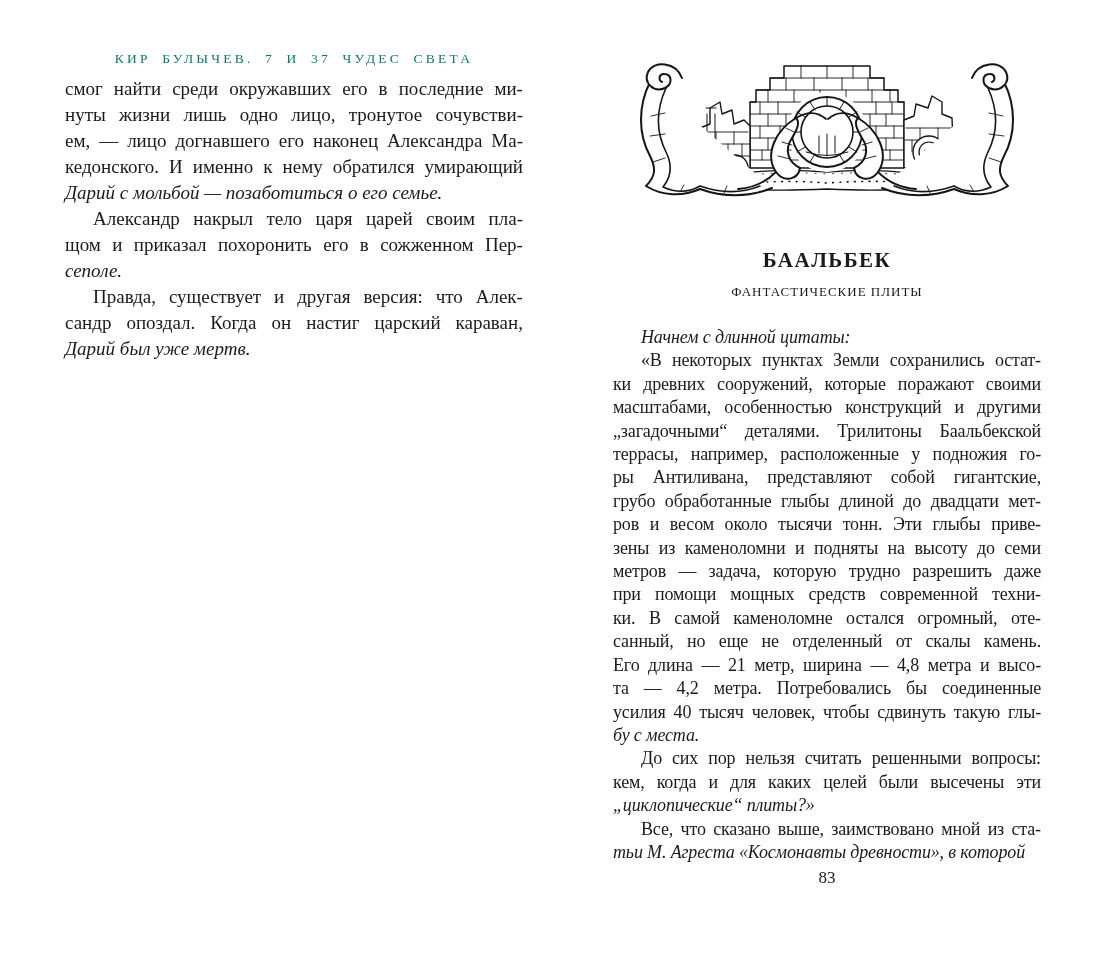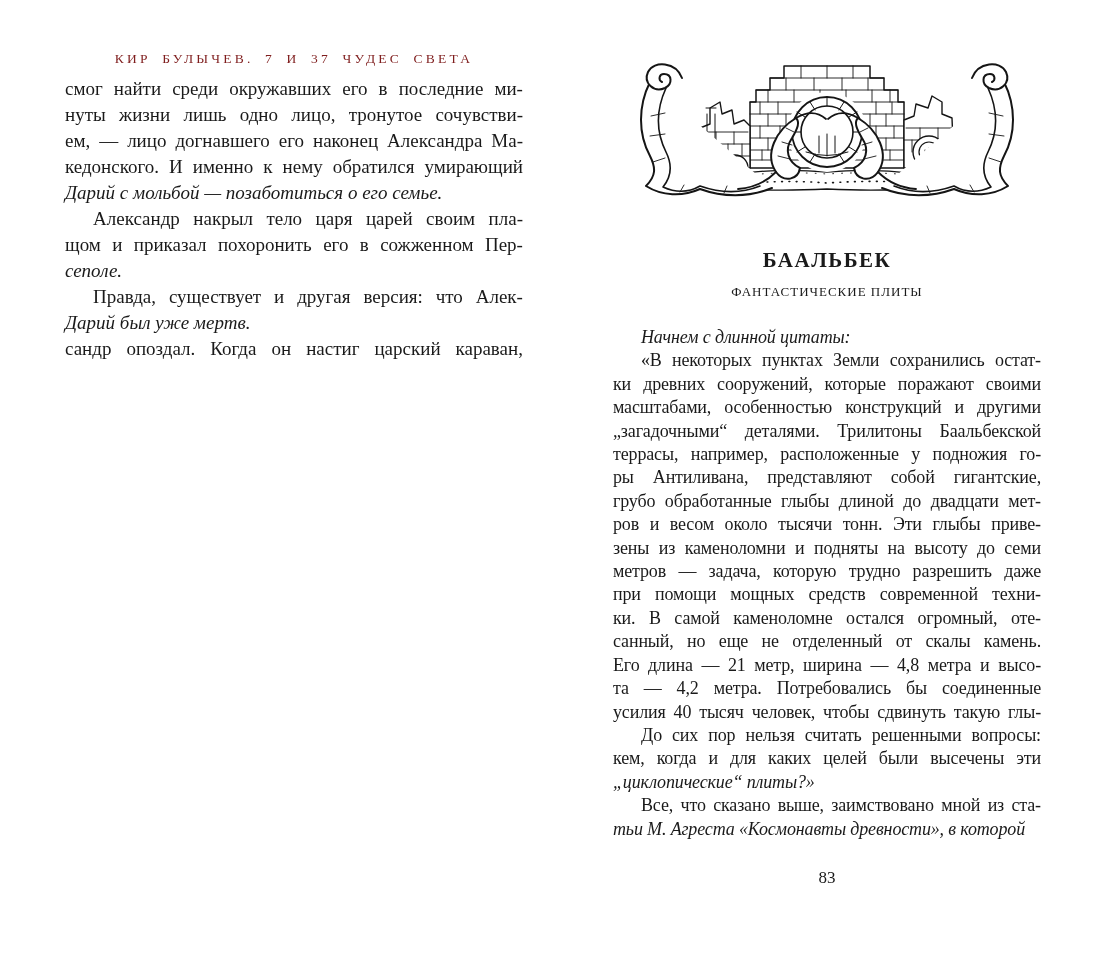--- a/index.html
+++ b/index.html
@@ -14,21 +14,21 @@
   .page { position: absolute; top: 0; }
   .page.left  { left: 65px;  width: 458px; }
   .page.right { left: 613px; width: 428px; }
 
   .running-header {
     margin-top: 51px;
     text-align: center;
     font-size: 13.5px;
     letter-spacing: 3.2px;
     word-spacing: 5px;
-    color: #7f1d1d;
+    color: #0f766e;
     white-space: nowrap;
   }
 
   .body-text .para { margin: 0; }
   .line { display: flex; justify-content: space-between; }
   .line.last { display: block; font-style: italic; }
   .line.indent { padding-left: 28px; align-items: flex-end; }
 
   .left-body  { margin-top: 9px; font-size: 19px;  line-height: 26px; }
   .right-body { margin-top: 26px; font-size: 18px;  line-height: 23.4px; letter-spacing: -0.15px; }
@@ -132,30 +132,30 @@
         <div class="para">
           <div class="line indent">
             <span>Правда,</span>
             <span>существует</span>
             <span>и</span>
             <span>другая</span>
             <span>версия:</span>
             <span>что</span>
             <span>Алек-</span>
           </div>
-          <div class="line last">Дарий был уже мертв.</div>
           <div class="line">
             <span>сандр</span>
             <span>опоздал.</span>
             <span>Когда</span>
             <span>он</span>
             <span>настиг</span>
             <span>царский</span>
             <span>караван,</span>
           </div>
+          <div class="line last">Дарий был уже мертв.</div>
         </div>
       </div>
   </section>
 
   <section class="page right">
 
     <div class="vignette">
       <svg viewBox="0 0 382 142">
         <g fill="none" stroke="#151515" stroke-width="1.3" stroke-linecap="round" stroke-linejoin="round">
 
@@ -352,20 +352,21 @@
           <div class="line">
             <span>усилия</span>
             <span>40</span>
             <span>тысяч</span>
             <span>человек,</span>
             <span>чтобы</span>
             <span>сдвинуть</span>
             <span>такую</span>
             <span>глы-</span>
           </div>
+          <div class="line last">бу с места.</div>
         </div>
         <div class="para">
           <div class="line indent">
             <span>До</span>
             <span>сих</span>
             <span>пор</span>
             <span>нельзя</span>
             <span>считать</span>
             <span>решенными</span>
             <span>вопросы:</span>

